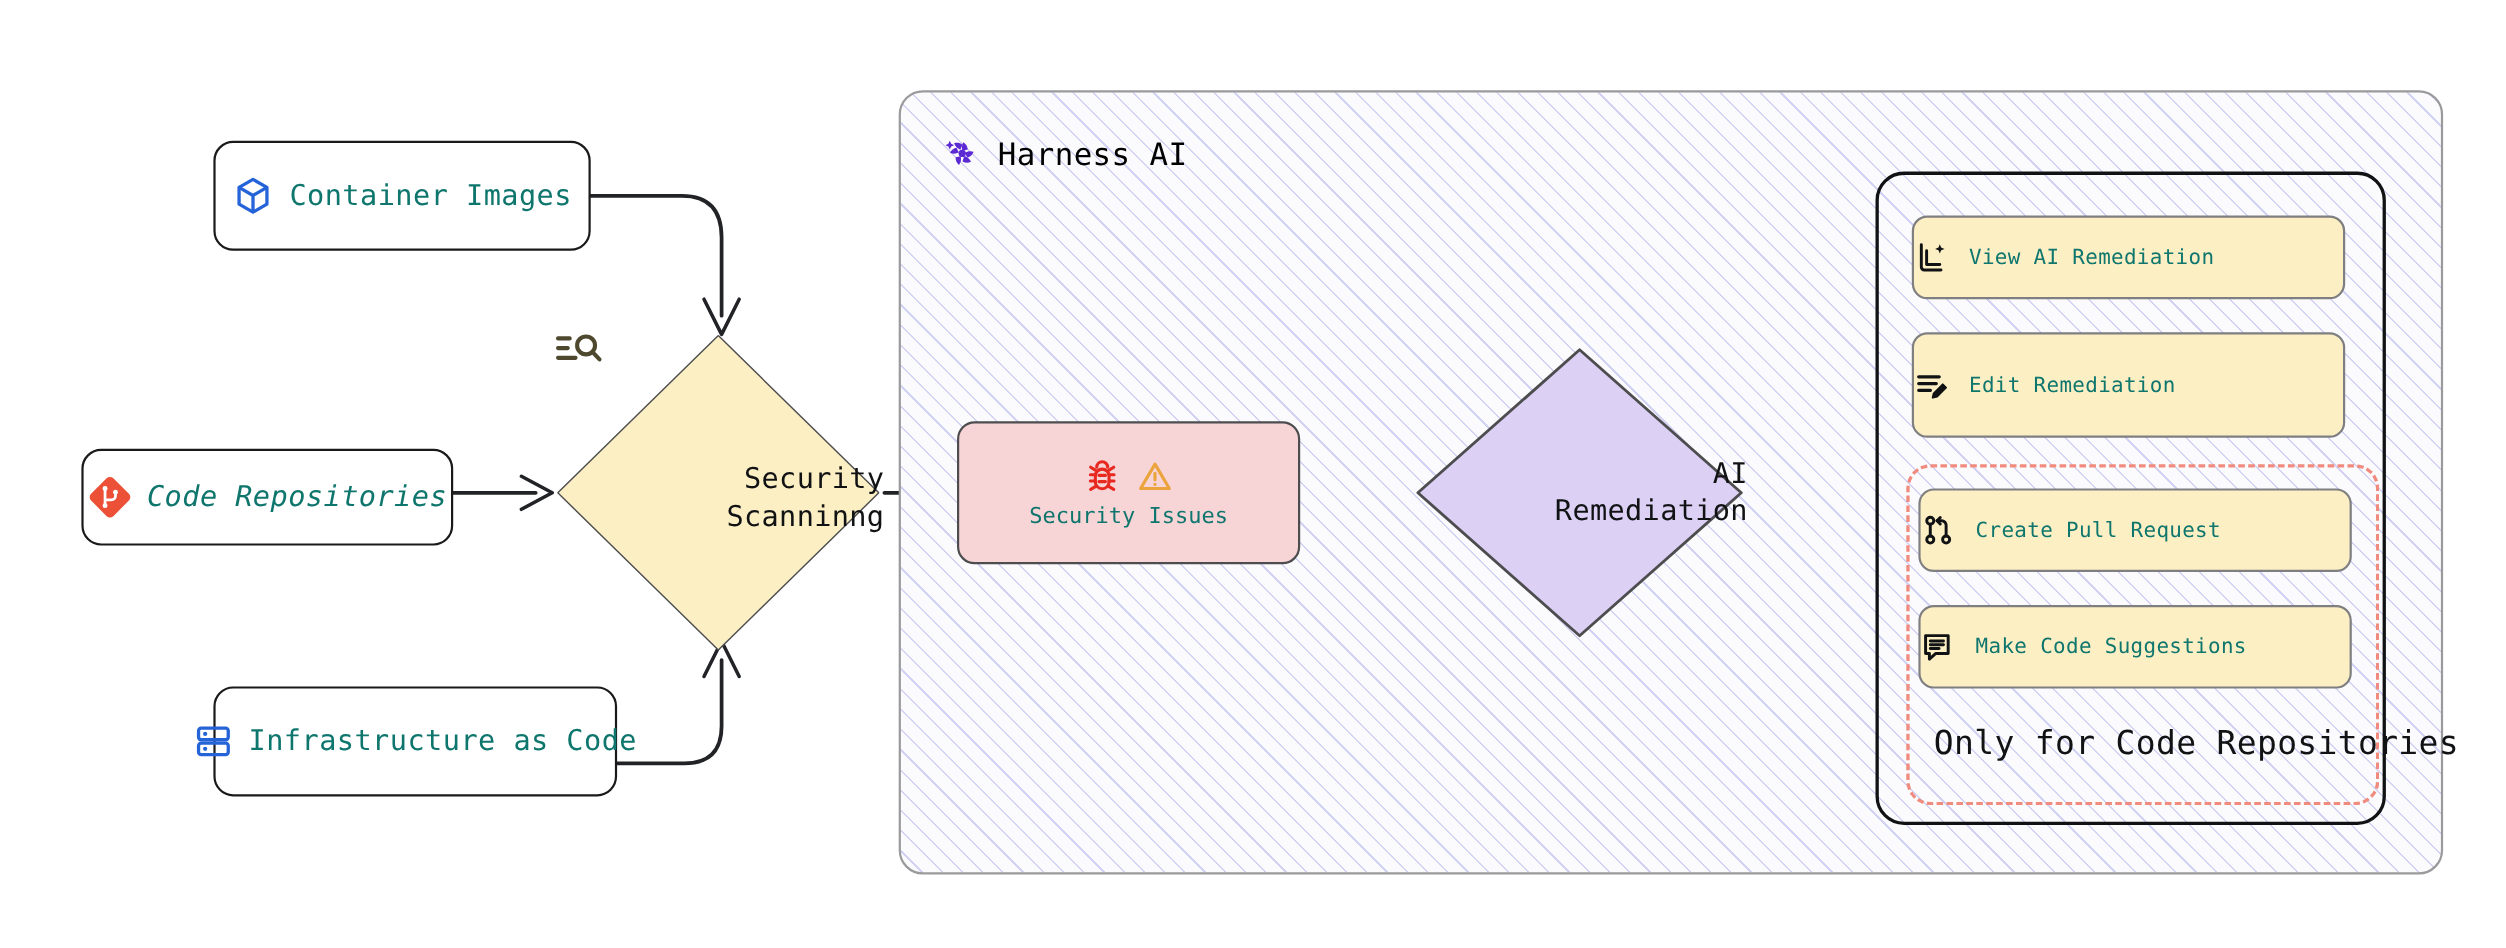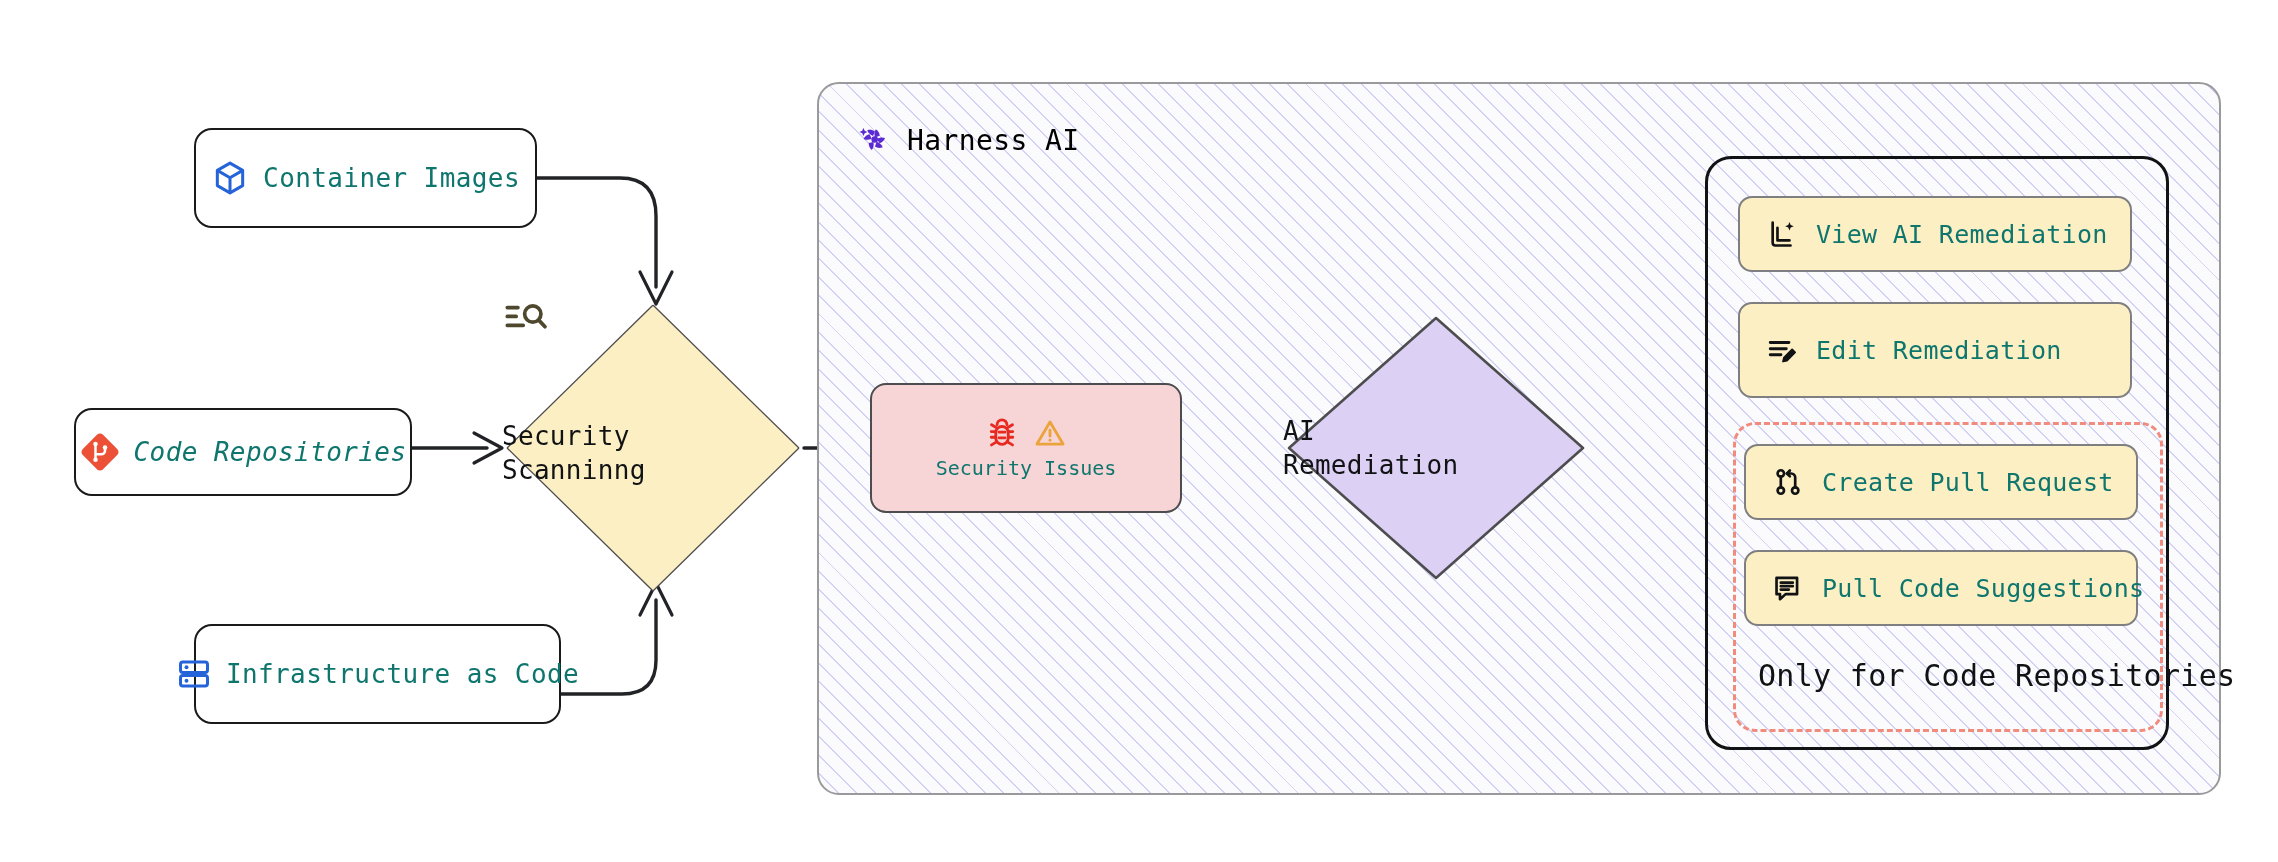--- a/index.html
+++ b/index.html
@@ -23,21 +23,21 @@
     font-size:26px;letter-spacing:.4px;
     padding:0 26px;
   }
   .ico{display:inline-flex;align-items:center;justify-content:center;flex:0 0 auto;}
 
   
   .diamond-wrap{position:absolute;}
   .diamond-wrap svg{position:absolute;left:0;top:0;overflow:visible;}
   .diamond-label{
     position:absolute;left:0;top:0;width:100%;height:100%;
-    display:flex;flex-direction:column;align-items:flex-start;justify-content:center;
+    display:flex;flex-direction:column;align-items:flex-end;justify-content:center;
     font-size:26px;line-height:1.32;color:#111214;text-align:center;
     pointer-events:none;letter-spacing:.3px;
   }
   .diamond-label .ico{margin-bottom:10px;}
 
   
   #harness{
     position:absolute;box-sizing:border-box;
     border:2.2px solid #9a9a9c;border-radius:22px;
     background-color:#fbfbfd;
@@ -64,22 +64,22 @@
   #actions-outer{
     position:absolute;box-sizing:border-box;
     border:3.4px solid #111214;border-radius:26px;background:transparent;
   }
   #actions-dashed{
     position:absolute;box-sizing:border-box;
     border:3px dashed #f08b7e;border-radius:22px;background:transparent;
   }
   .action{
     background:#fcefc4;border:2.2px solid #7f7f81;border-radius:14px;
-    font-size:25px;letter-spacing:.3px;
-    justify-content:flex-start;padding-left:26px;gap:18px;
+    font-size:19px;letter-spacing:.3px;
+    justify-content:flex-start;gap:18px;
   }
   #only-note{
     position:absolute;font-size:30px;color:#111214;letter-spacing:.3px;
     white-space:nowrap;
   }
 
   
   #edges{position:absolute;left:0;top:0;width:2278px;height:862px;pointer-events:none;}
   .edge{fill:none;stroke:#222326;stroke-width:3.4px;stroke-linecap:round;}
   .edge-head{fill:none;stroke:#222326;stroke-width:3.2px;stroke-linecap:round;stroke-linejoin:round;}
@@ -255,18 +255,18 @@
     <span>Create Pull Request</span>
   </div>
 
   <div class="node action" style="left:1744px;top:550px;width:394px;height:76px;">
     <span class="ico">
       <svg width="32" height="32" viewBox="0 0 24 24" fill="none" stroke="#111214" stroke-width="2" stroke-linejoin="round">
         <path d="M3.4 4.4h15.4v12.2h-8.6l-4.2 3.8v-3.8H3.4z"></path>
         <path d="M6.6 8h9M6.6 10.6h9M6.6 13.2h6" stroke-linecap="round"></path>
       </svg>
     </span>
-    <span>Pull Code Suggestions</span>
+    <span>Make Code Suggestions</span>
   </div>
 
   <div id="only-note" style="left:1758px;top:658px;">Only for Code Repositories</div>
 
 </div>
 
 </body></html>

